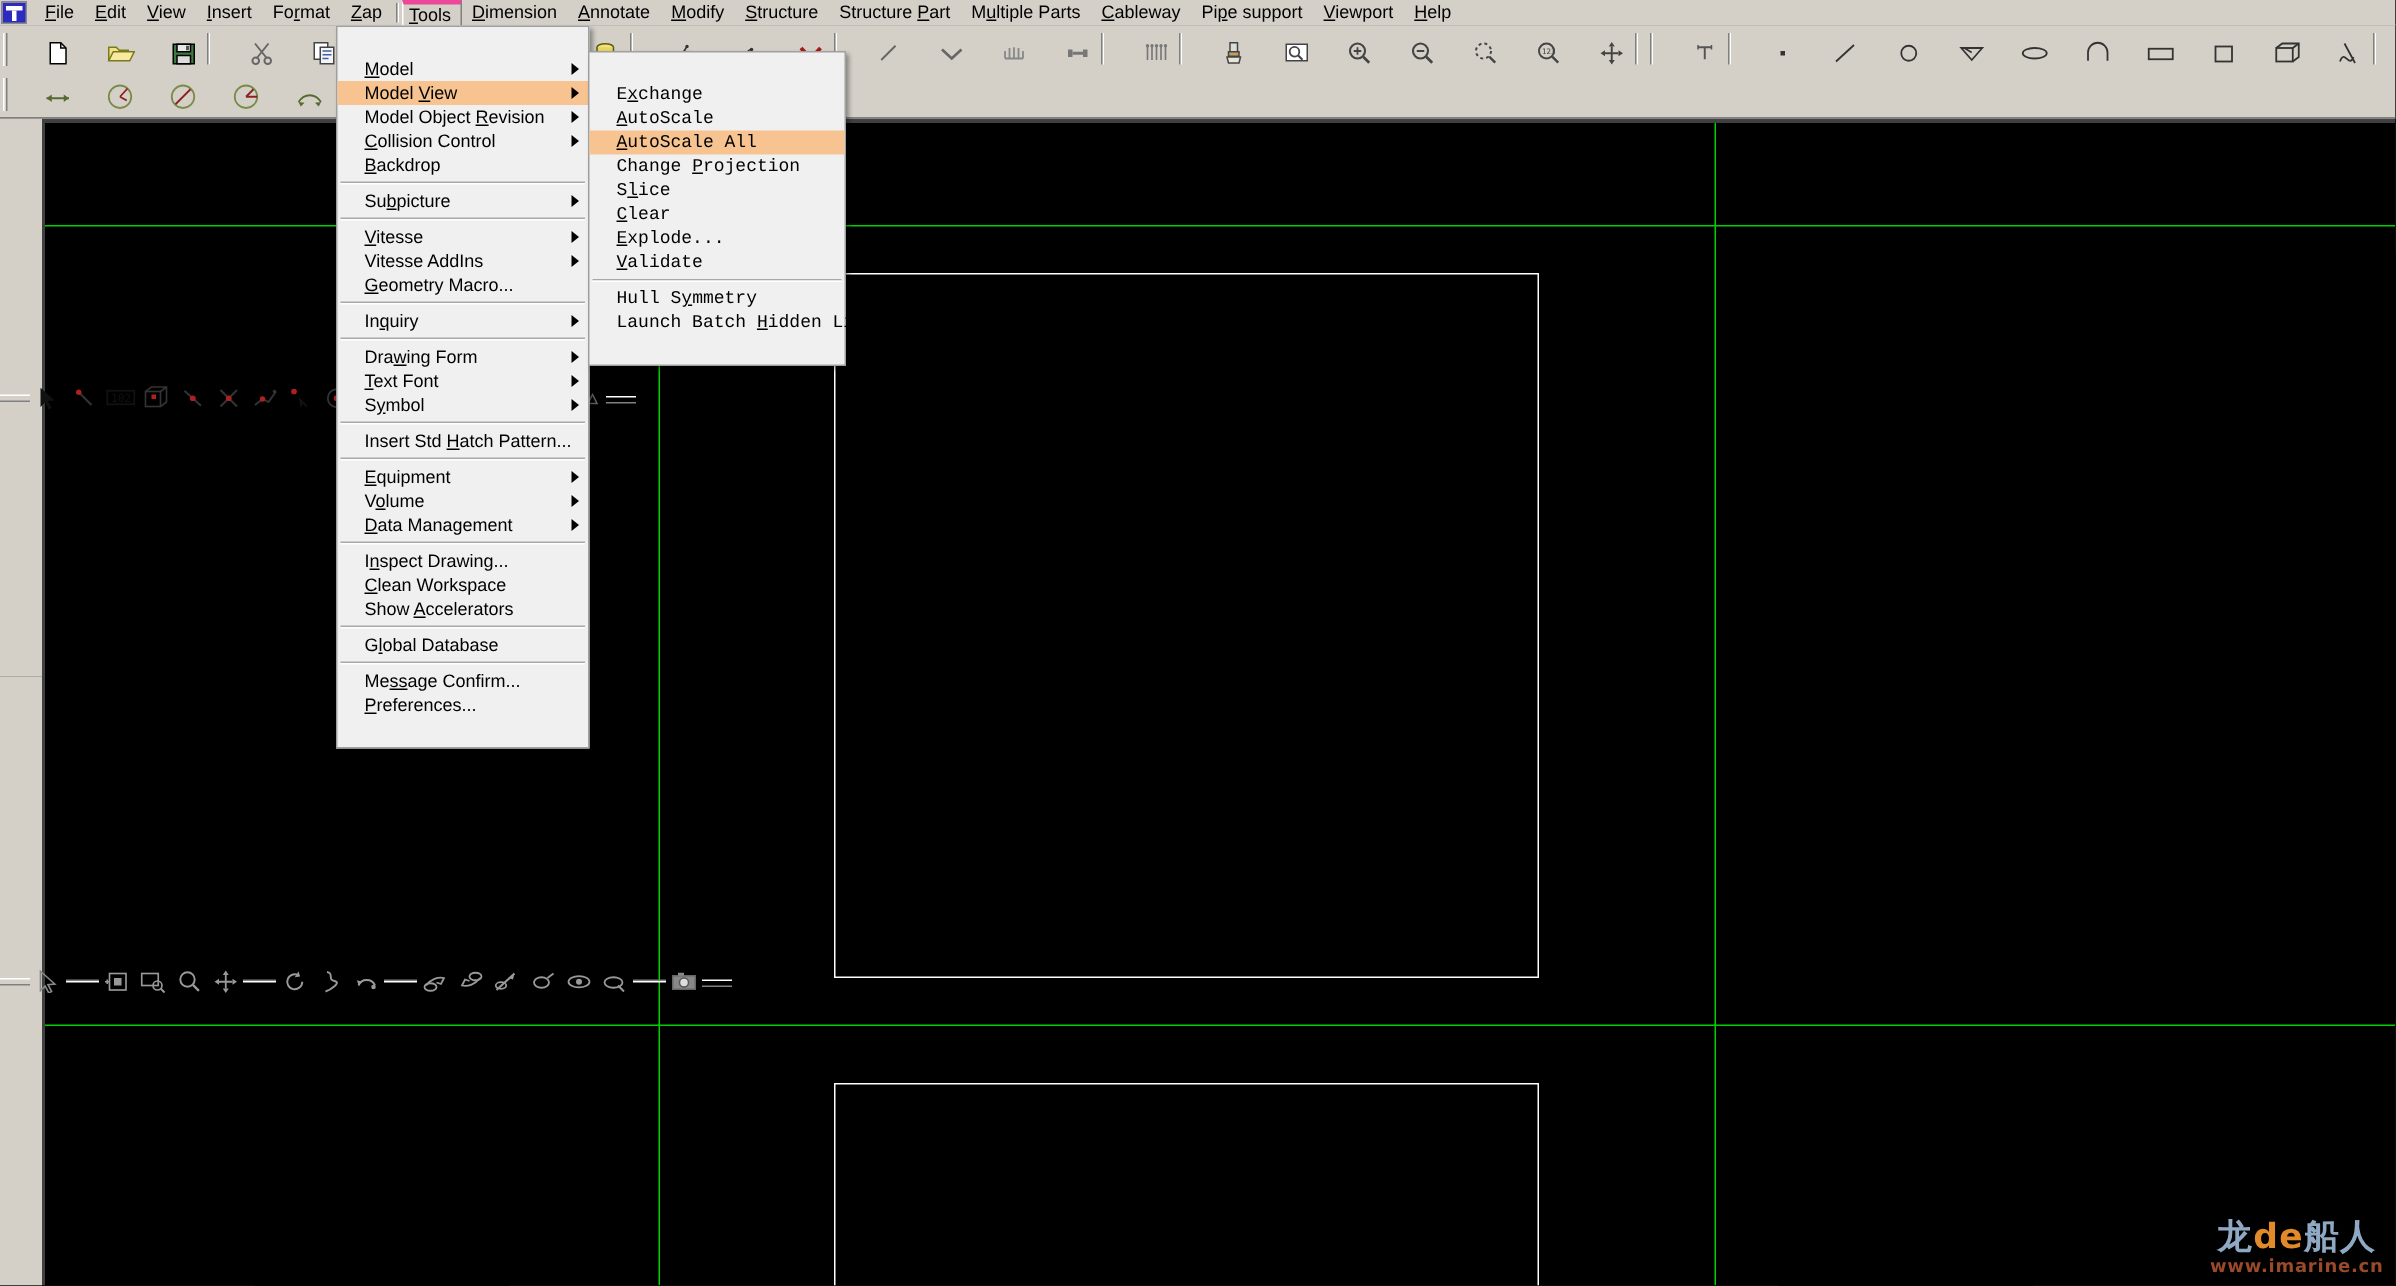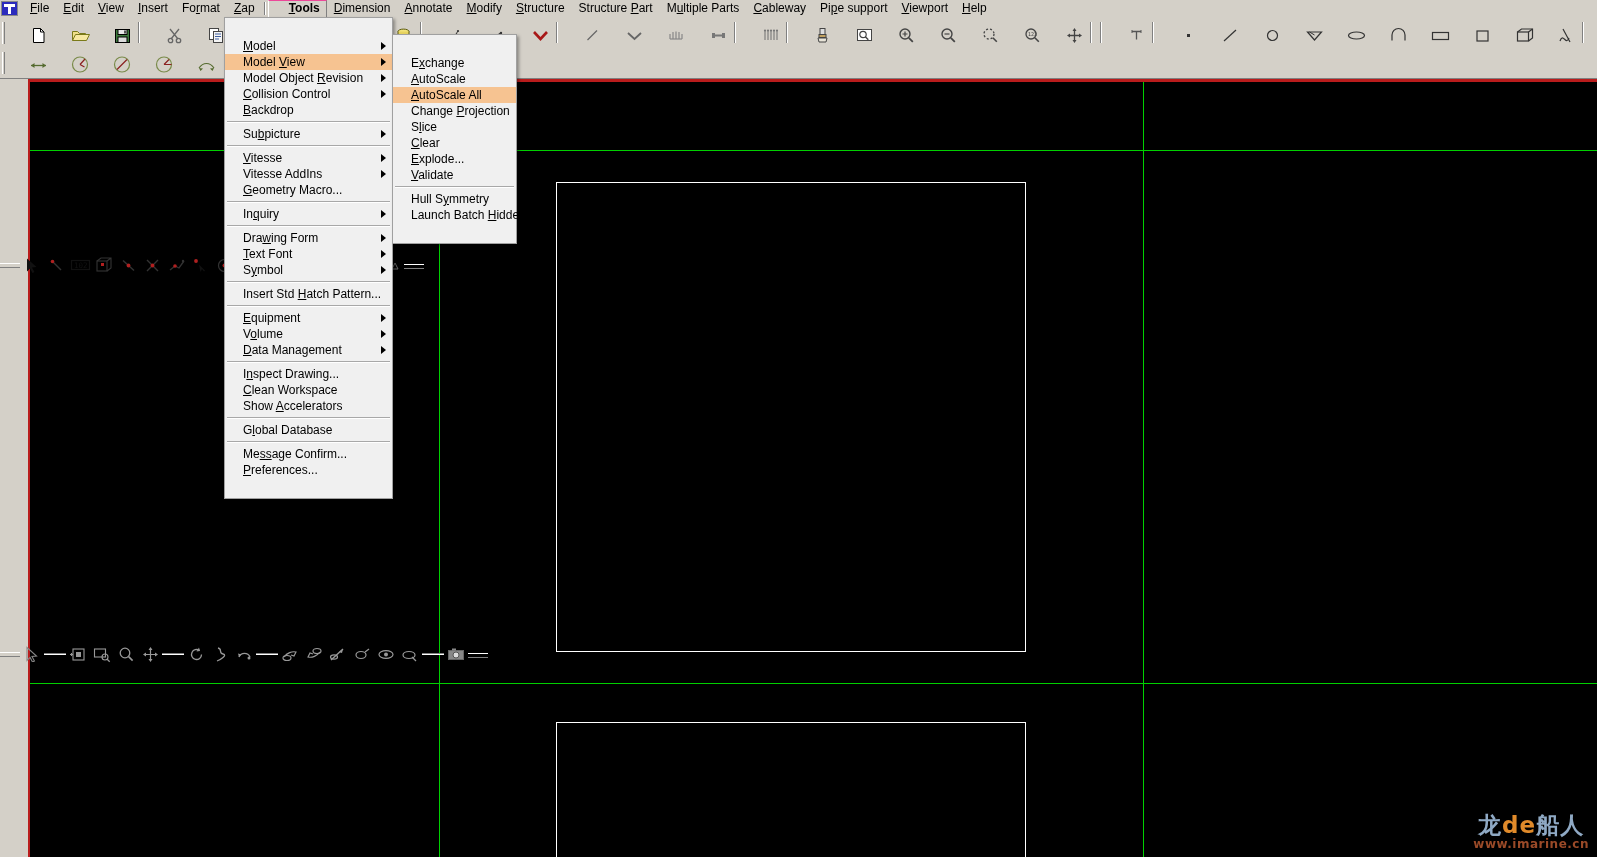--- a/index.html
+++ b/index.html
@@ -6,21 +6,21 @@
   html, body {
     margin: 0; padding: 0;
     width: 1597px; height: 857px;
     overflow: hidden;
     font-family: "Liberation Sans", sans-serif;
     background: #000;
   }
   #app {
     position: relative;
     width: 1597px; height: 857px;
-    background: #b91c1c;
+    background: #404040;
   }
 
   
   #menubar {
     position: absolute; left: 0; top: 0;
     width: 1597px; height: 17px;
     background: #d4d0c8;
     display: flex; align-items: center;
     border-bottom: 1px solid #d4d0c8;
     z-index: 40;
@@ -39,24 +39,23 @@
   }
   .mb-item {
     font-size: 12px; color: #000;
     padding: 1px 7px 2px 7px;
     height: 17px; line-height: 15px;
     white-space: nowrap; cursor: default;
   }
   .mb-item.active {
     background: #d4d0c8;
     border-left: 1px solid #fff;
-    border-top: 1px solid #ec4899;
+    border-top: 3px solid #ec4899;
     border-right: 1px solid #808080;
-    padding: 0px 6px 2px 20px;
-    font-weight: bold;
+    padding: 0px 6px 2px 4px;
   }
   .mb-sep {
     width: 1px; height: 13px;
     border-left: 1px solid #808080;
     border-right: 1px solid #fff;
     margin: 0 2px;
   }
   .uline { text-decoration: underline; }
 
   
@@ -154,21 +153,21 @@
   
   .popup {
     position: absolute;
     background: #f0f0f0;
     border: 1px solid #a0a0a0;
     box-shadow: 2px 2px 3px rgba(0,0,0,0.35);
     z-index: 60;
     padding: 20px 0;
   }
   #tools-menu { left: 224px; top: 17px; width: 169px; }
-  #modelview-menu { left: 392px; top: 34px; width: 125px; }
+  #modelview-menu { left: 392px; top: 34px; width: 172px; font-family: Liberation Mono, monospace; }
   .mi {
     height: 16px; line-height: 16px;
     font-size: 12px; color: #000;
     padding: 0 18px 0 18px;
     position: relative; white-space: nowrap;
     cursor: default;
   }
   .mi.hl { background: #f6c391; }
   .mi .arrow {
     position: absolute; right: 6px; top: 4px;

